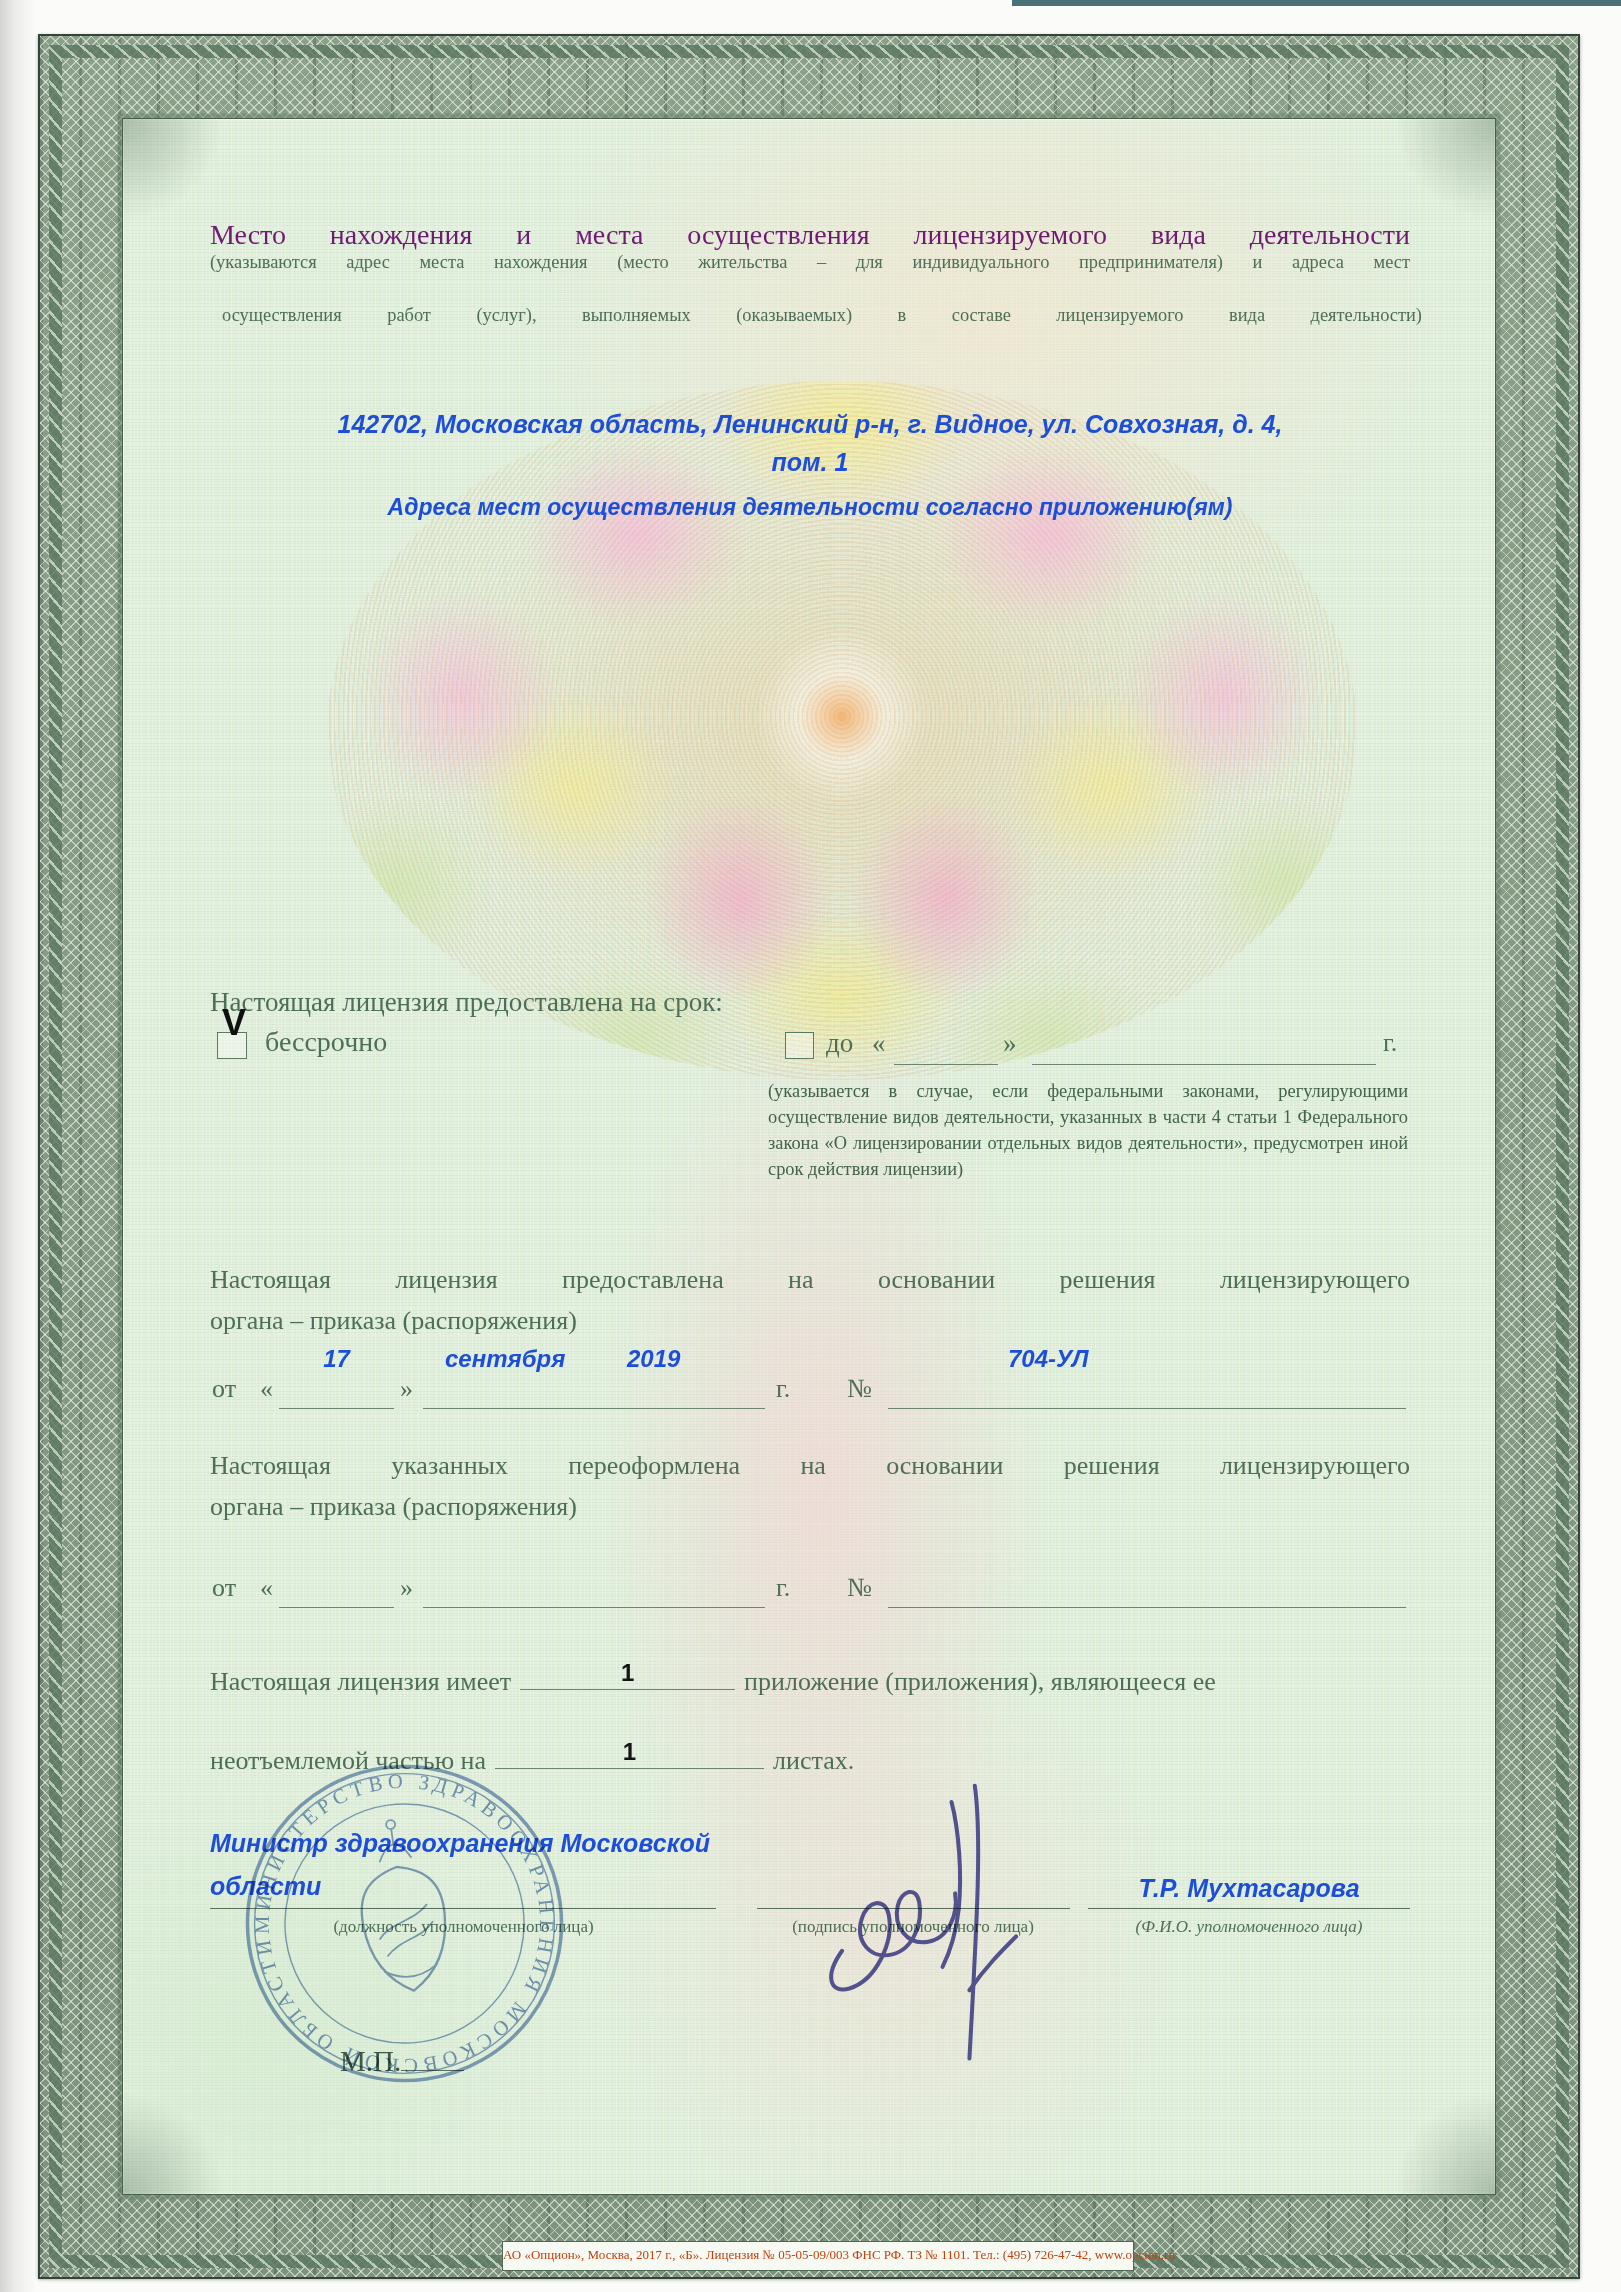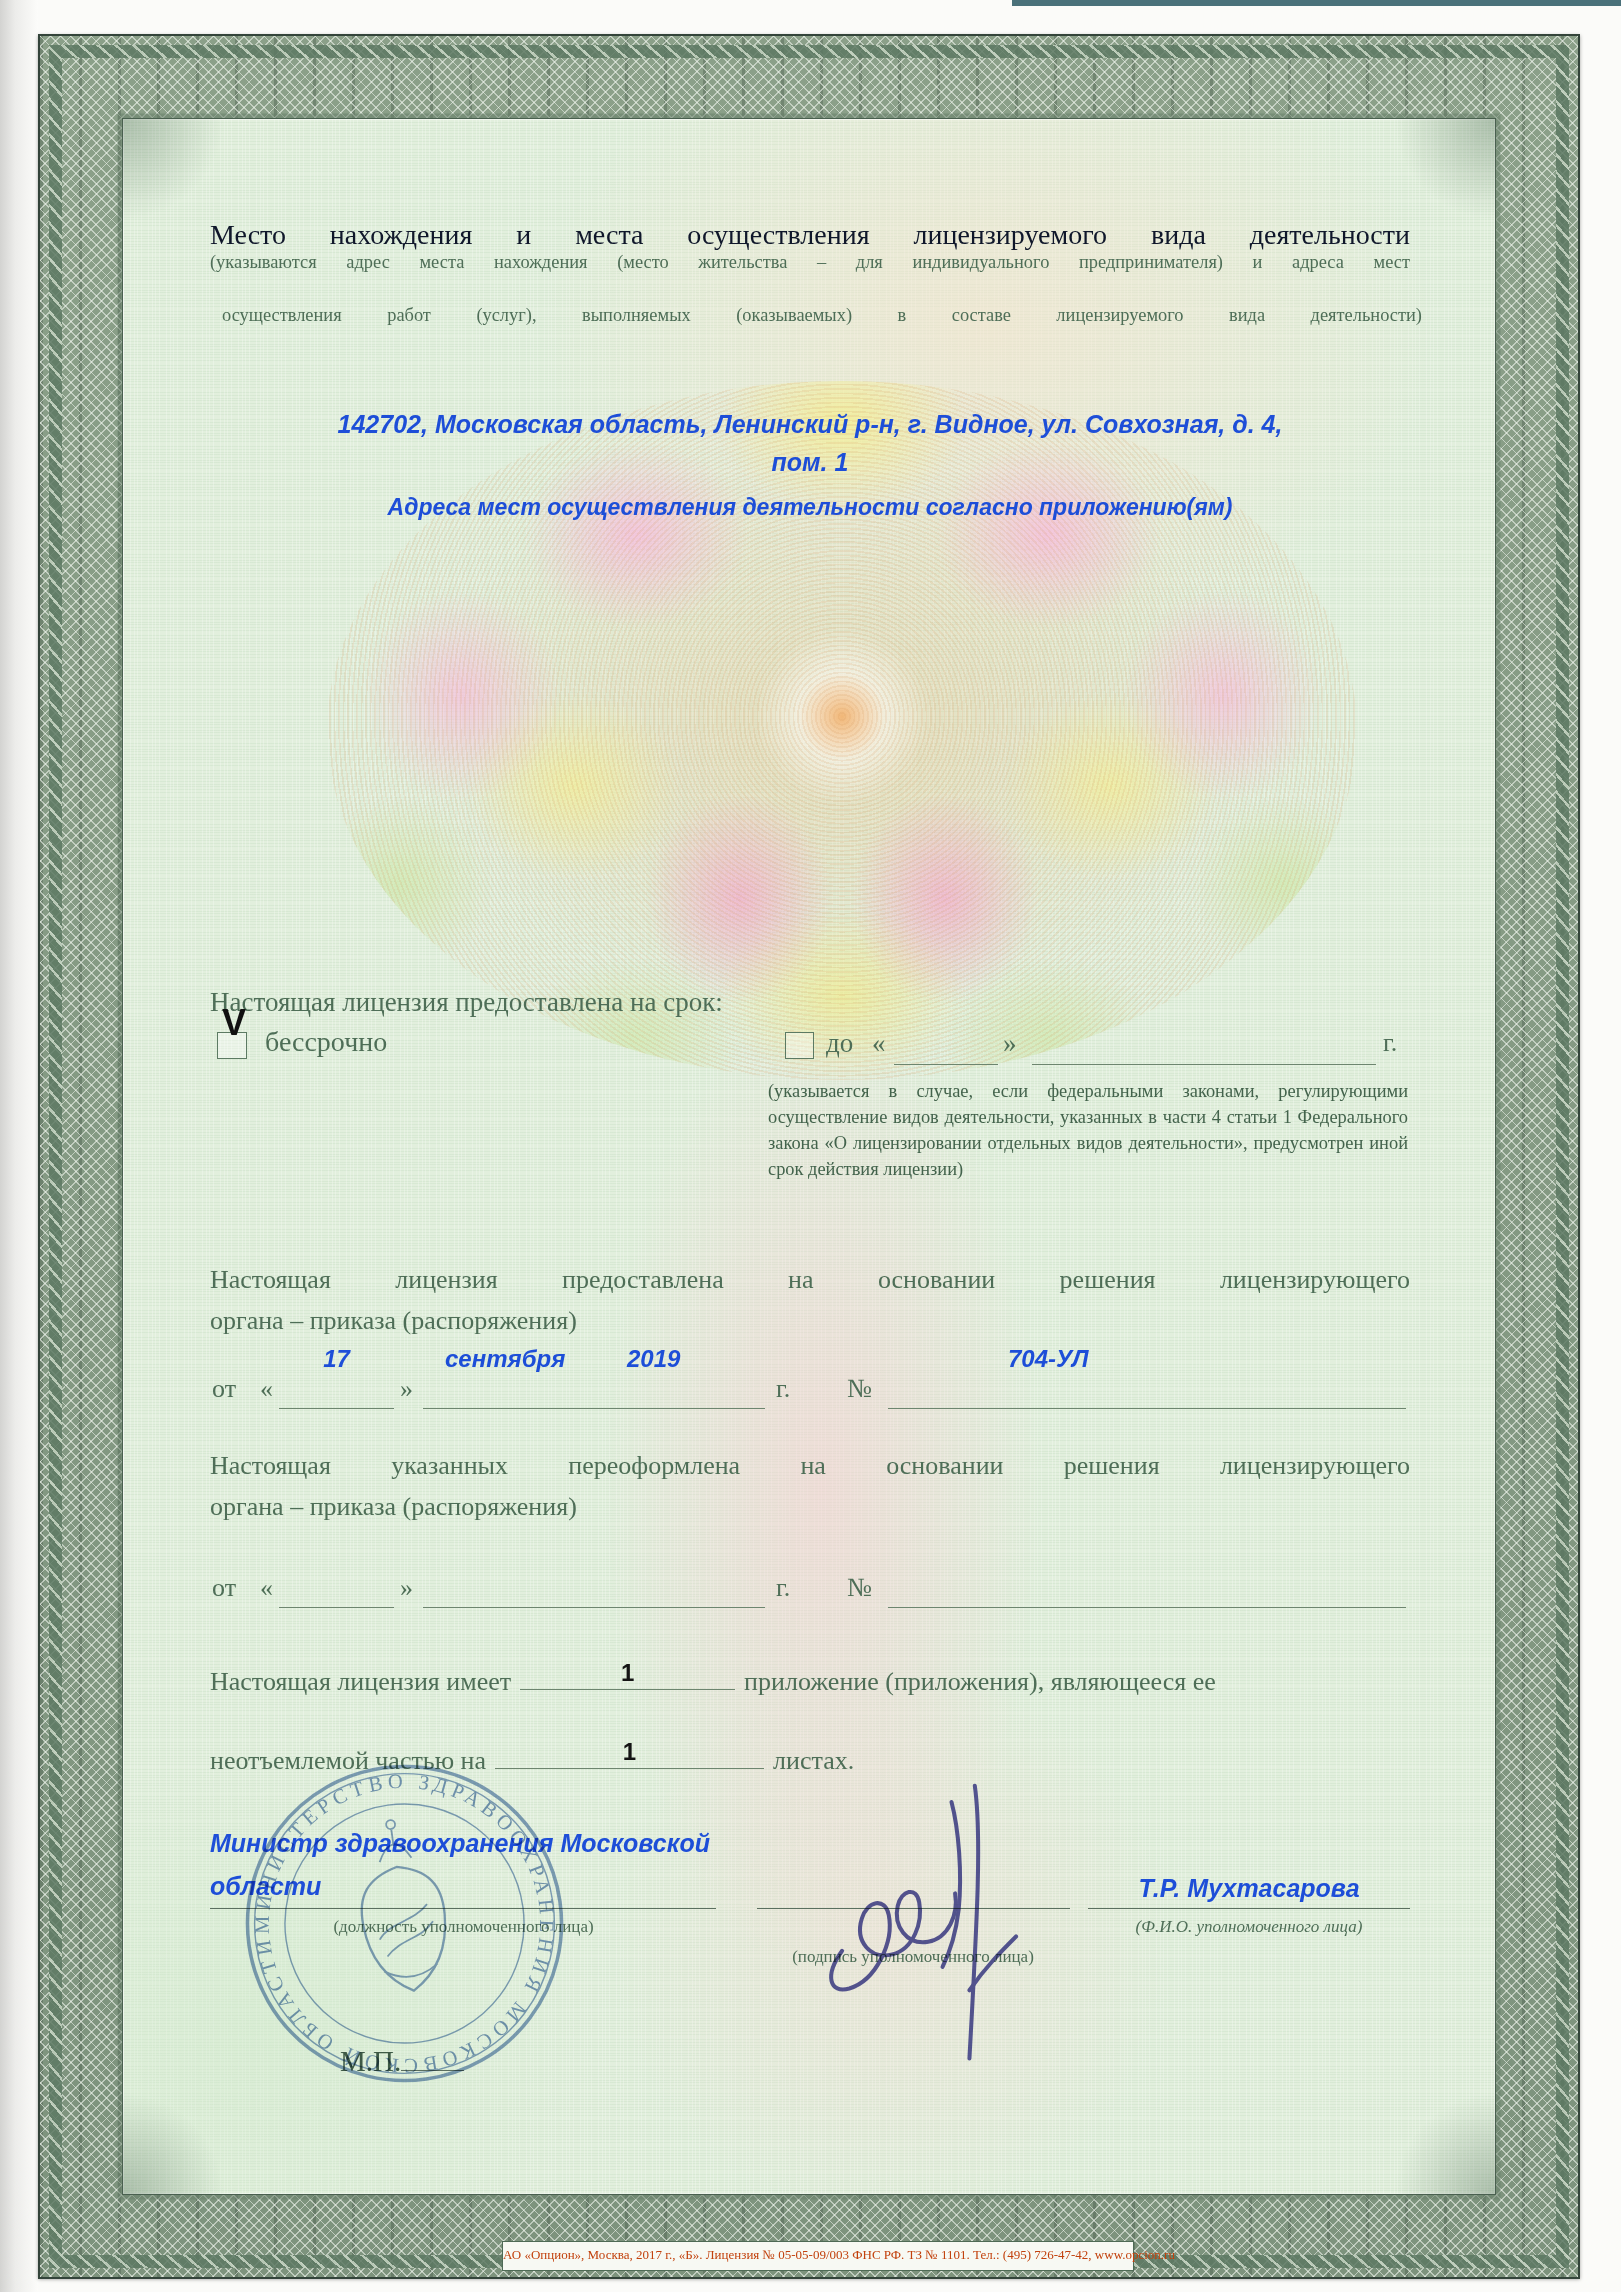--- a/index.html
+++ b/index.html
@@ -101,21 +101,21 @@
   <div class="interior">
     <div class="rosette" style="left:204px;top:262px;"></div>
   </div>
   <div class="footer-strip" style="left:462px;top:2205px;">
     <span>АО «Опцион», Москва, 2017 г., «Б». Лицензия № 05-05-09/003 ФНС РФ. ТЗ № 1101. Тел.: (495) 726-47-42, www.opcion.ru</span>
   </div>
 </div>
 
 <div class="content">
 
-  <div class="t jline" style="left:210px;top:219px;width:1200px;font-size:28px;word-spacing:7.2px;color:#0f172a;">Место нахождения и места осуществления лицензируемого вида деятельности</div>
+  <div class="t jline" style="left:210px;top:219px;width:1200px;font-size:28px;word-spacing:7.2px;color:#701a75;">Место нахождения и места осуществления лицензируемого вида деятельности</div>
   <div class="t jline" style="left:210px;top:252px;width:1200px;font-size:18.4px;word-spacing:3.6px;">(указываются адрес места нахождения (место жительства – для индивидуального предпринимателя) и адреса мест</div>
   <div class="t jline" style="left:222px;top:305px;width:1200px;font-size:18.4px;word-spacing:3.6px;">осуществления работ (услуг), выполняемых (оказываемых) в составе лицензируемого вида деятельности)</div>
 
   <div class="t ink center" style="left:210px;top:410px;width:1200px;font-size:25px;">142702, Московская область, Ленинский р-н, г. Видное, ул. Совхозная, д. 4,</div>
   <div class="t ink center" style="left:210px;top:448px;width:1200px;font-size:25px;">пом. 1</div>
   <div class="t ink center" style="left:210px;top:494px;width:1200px;font-size:23px;">Адреса мест осуществления деятельности согласно приложению(ям)</div>
 
   <div class="t" style="left:210px;top:987px;font-size:27px;">Настоящая лицензия предоставлена на срок:</div>
   <div class="cbx" style="left:217px;top:1032px;width:30px;height:27px;"></div>
   <div class="vmark" style="left:222px;top:1005px;">V</div>
@@ -163,21 +163,21 @@
   </div>
   <div class="t serif-big" style="left:210px;top:1741px;width:1205px;">
     <span>неотъемлемой частью на</span><span class="ul-inline" style="width:269px;"><b class="fill">1</b></span><span>листах.</span>
   </div>
 
   <div class="t ink" style="left:210px;top:1829px;font-size:25px;">Министр здравоохранения Московской</div>
   <div class="t ink" style="left:210px;top:1872px;font-size:25px;">области</div>
   <div class="sigrule" style="left:210px;top:1908px;width:506px;"></div>
   <div class="t caption" style="left:224px;top:1917px;width:479px;">(должность уполномоченного лица)</div>
   <div class="sigrule" style="left:757px;top:1908px;width:313px;"></div>
-  <div class="t caption" style="left:743px;top:1917px;width:340px;margin-top:30px;">(подпись уполномоченного лица)</div>
+  <div class="t caption" style="left:743px;top:1917px;width:340px;">(подпись уполномоченного лица)</div>
   <div class="sigrule" style="left:1088px;top:1908px;width:322px;"></div>
   <div class="t caption" style="left:1079px;top:1917px;width:340px;font-style:italic;">(Ф.И.О. уполномоченного лица)</div>
   <div class="t ink center" style="left:1088px;top:1874px;width:322px;font-size:25px;">Т.Р. Мухтасарова</div>
 
   <div class="mp"><span>М.П.</span><span class="mp-line"></span></div>
 </div>
 
 <svg class="seal" viewBox="0 0 380 380">
   <g fill="none" stroke="#5b80b5" opacity="0.72">
     <circle cx="190" cy="190" r="176" stroke-width="4"></circle>

